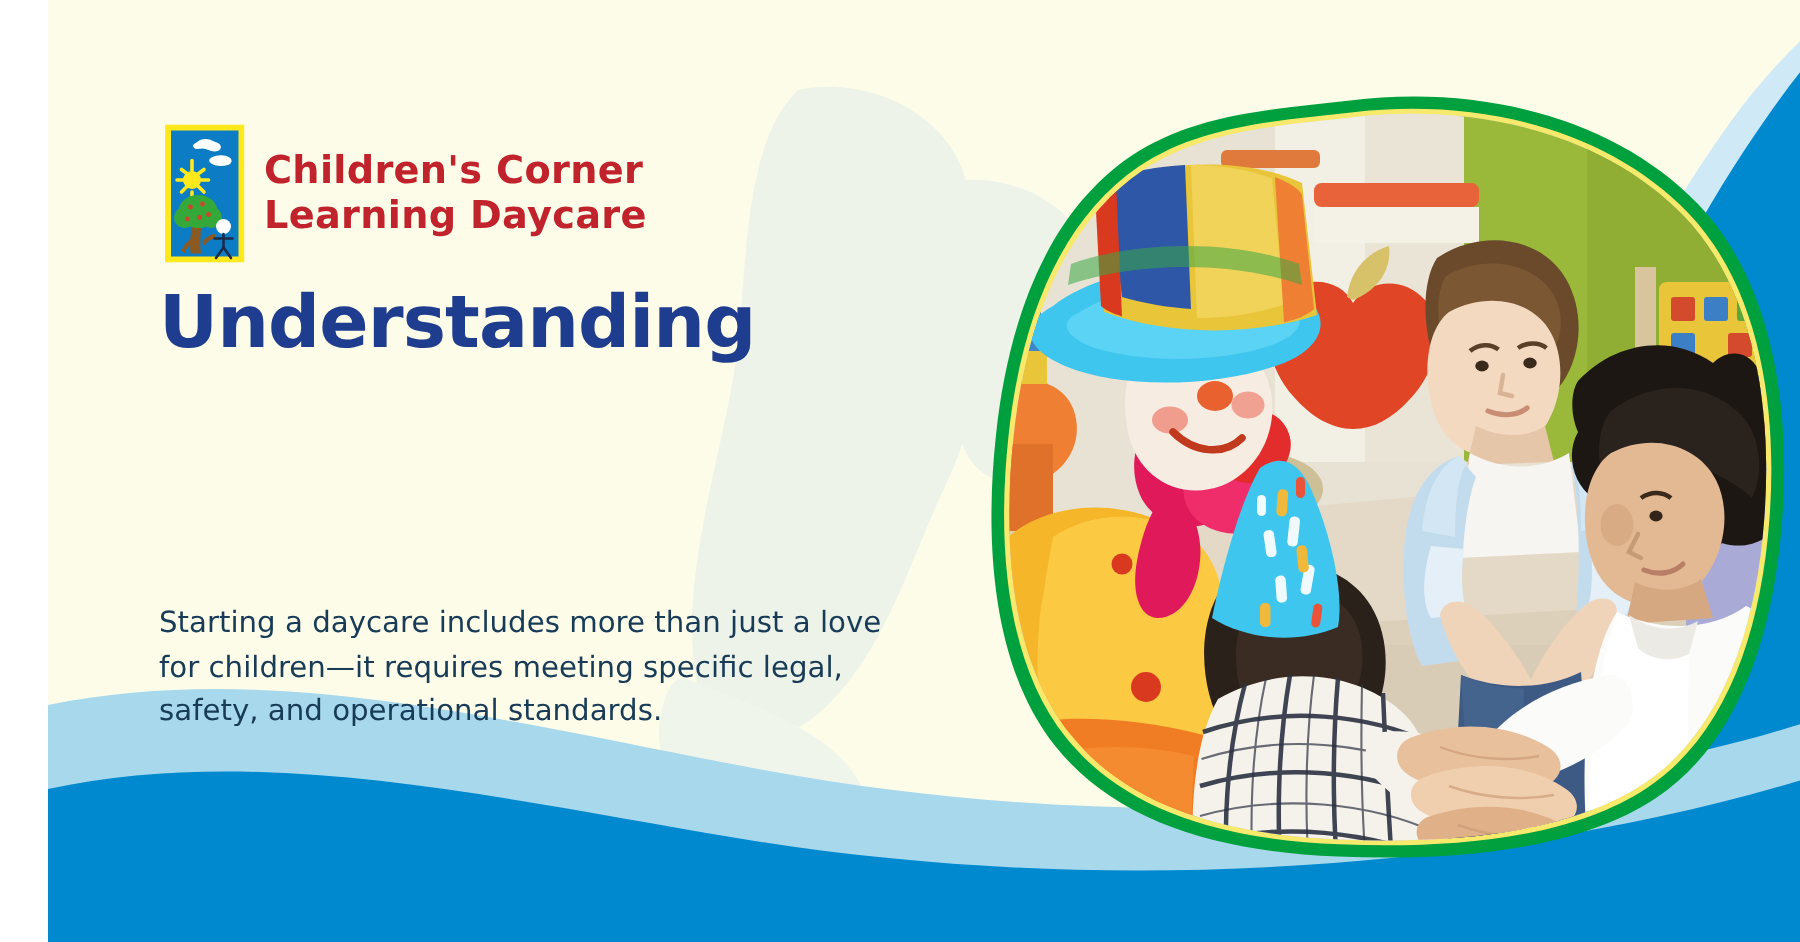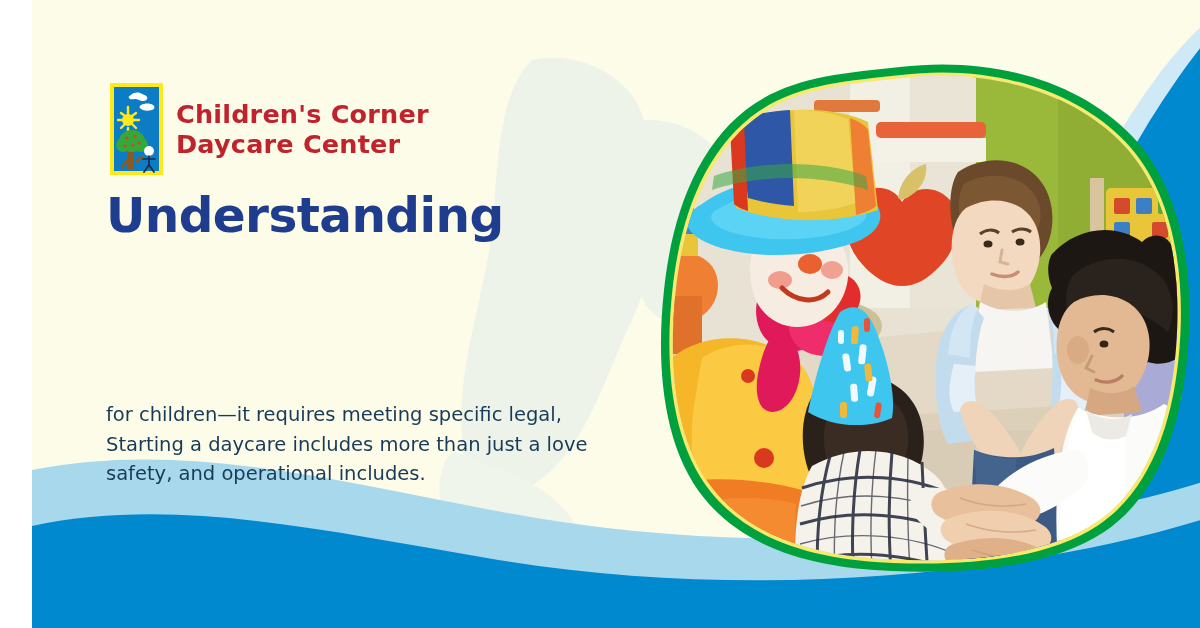--- a/index.html
+++ b/index.html
@@ -170,32 +170,32 @@
         <g stroke="#1b2b4a" stroke-width="1.7" stroke-linecap="round" fill="none">
           <line x1="39" y1="73" x2="39" y2="82"></line>
           <line x1="33" y1="76" x2="45" y2="76"></line>
           <line x1="39" y1="82" x2="34" y2="89"></line>
           <line x1="39" y1="82" x2="44" y2="89"></line>
         </g>
       </g>
     </svg>
     <div class="logo-words">
       <span>Children's Corner</span>
-      <span>Daycare Center</span>
+      <span>Learning Daycare</span>
     </div>
   </div>
 
   <h1 class="headline">
     <span>Understanding</span>
   </h1>
 
   <p class="subtitle">
+    <span>Starting a daycare includes more than just a love</span>
     <span>for children—it requires meeting specific legal,</span>
-    <span>Starting a daycare includes more than just a love</span>
-    <span>safety, and operational includes.</span>
+    <span>safety, and operational standards.</span>
   </p>
 
   <div class="photo-wrap">
     <svg viewBox="0 0 540 520" xmlns="http://www.w3.org/2000/svg">
       <defs>
 
         <path id="blobPath" d="M246 9
                  C 336 -2 424 22 478 78
                  C 528 130 540 214 534 290
                  C 528 368 504 438 450 474

